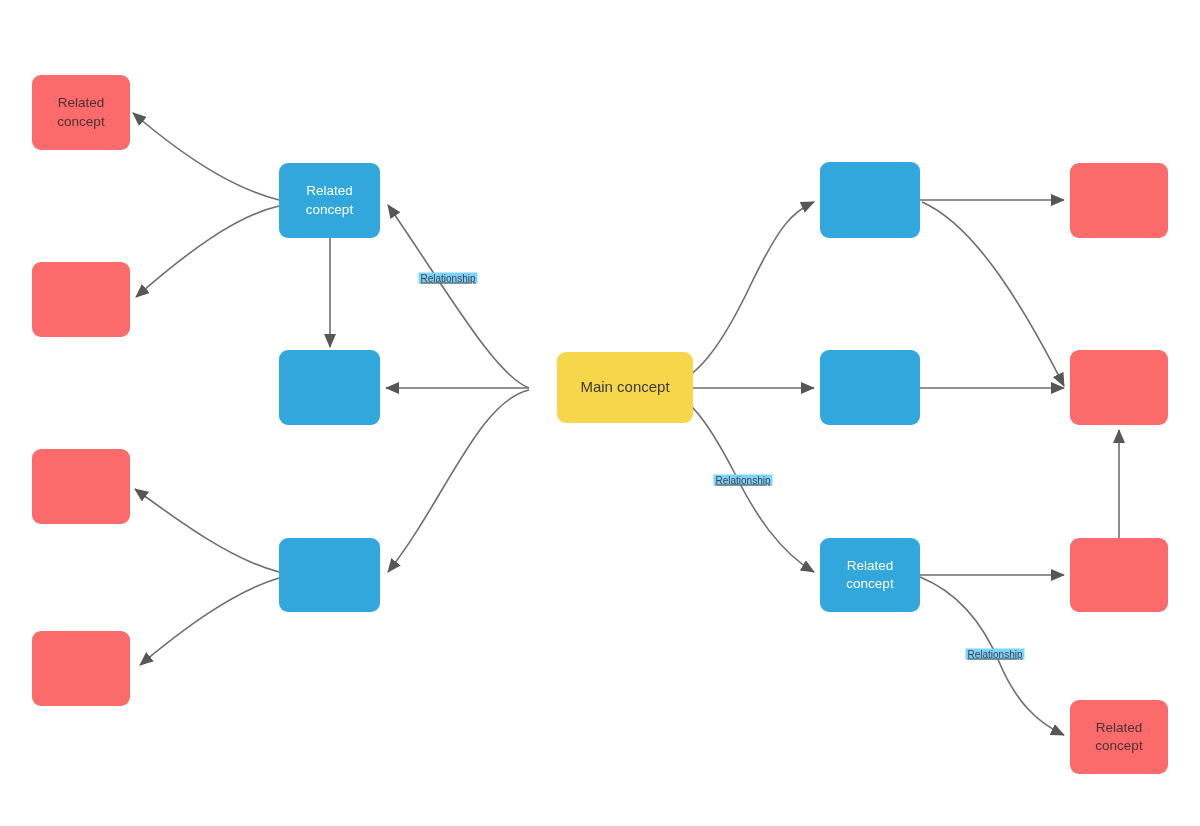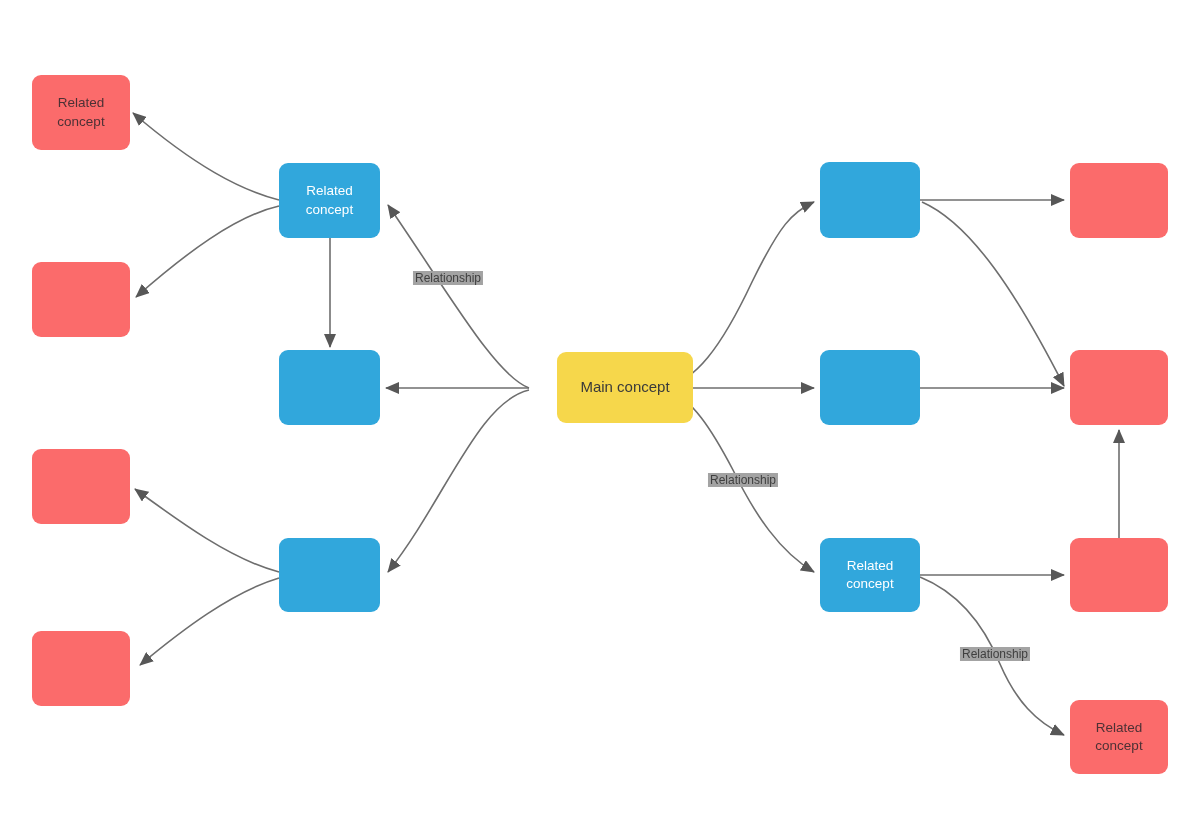--- a/index.html
+++ b/index.html
@@ -38,25 +38,26 @@
     padding: 12px;
     white-space: pre-line;
   }
   .node.yellow { background: var(--yellow, #f6d74b); color: var(--main-text, #3a3a3a); font-size: 15px; }
   .node.blue   { background: var(--blue, #31a7dc);  color: var(--blue-text, #ffffff); }
   .node.red    { background: var(--red, #fb6b6b);   color: var(--red-text, #4d3135); }
   .node .node-label { display: block; width: 100%; }
   .edge-label {
     position: absolute;
     transform: translate(-50%, -50%);
-    background: #a3a3a3;
+    background: #7dd3fc;
     color: var(--edge-text, #3f3f3f);
-    font-size: 12px;
+    font-size: 10px;
     padding: 0 2px;
     white-space: nowrap;
+    text-decoration: underline;
   }
 </style>
 </head>
 <body>
 
 <div class="canvas">
   <svg id="edges-layer" width="1200" height="826" viewBox="0 0 1200 826" xmlns="http://www.w3.org/2000/svg">
     <defs>
       <marker id="arrowhead" viewBox="0 0 14 12" refX="13" refY="6" markerWidth="14" markerHeight="12" markerUnits="userSpaceOnUse" orient="auto">
         <path d="M0,0 L14,6 L0,12 Z" class="arrowhead-shape" fill="#575757"></path>

